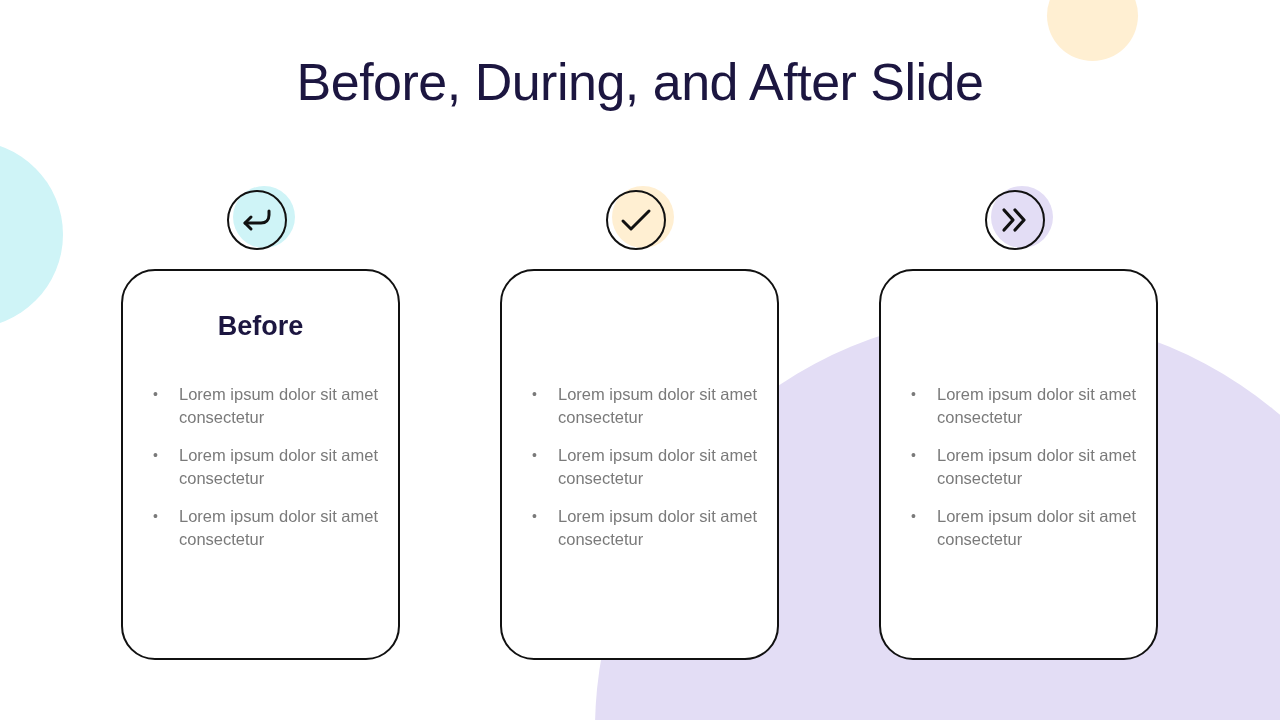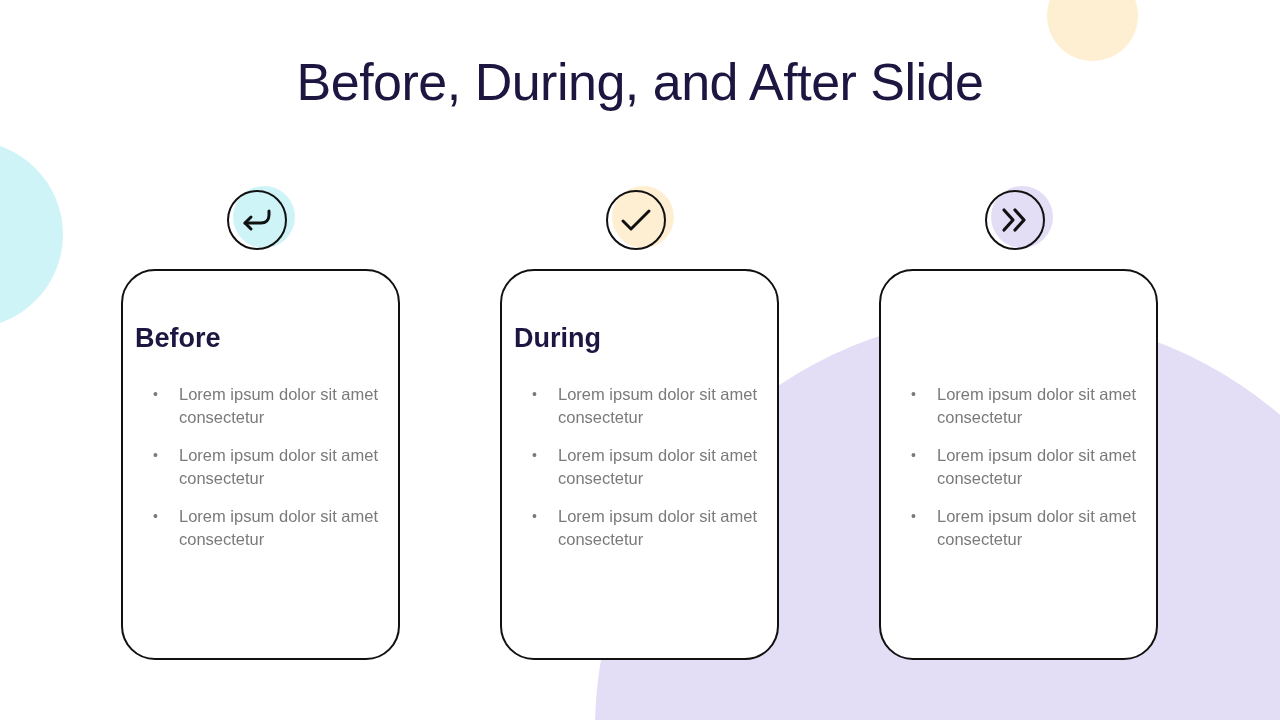--- a/index.html
+++ b/index.html
@@ -7,21 +7,21 @@
   .blob { position:absolute; border-radius:50%; }
   .blob-yellow { left:1047px; top:-30px; width:91px; height:91px; background:#ffefd2; }
   .blob-cyan { left:-124px; top:141px; width:187px; height:187px; background:#cff4f7; }
   .blob-purple { left:595px; top:315px; width:830px; height:830px; background:#e3ddf5; }
   .title { position:absolute; left:0; top:52px; width:1280px; text-align:center; font-size:52px; color:#1c1640; letter-spacing:-0.5px; }
   .icon-wrap { position:absolute; width:66px; height:66px; }
   .icon-bg { position:absolute; left:6px; top:-2px; width:62px; height:62px; border-radius:50%; }
   .icon-ring { position:absolute; left:0; top:2px; width:60px; height:60px; border:2px solid #111; border-radius:50%; box-sizing:border-box; }
   .icon-ring svg { position:absolute; left:10px; top:10px; width:36px; height:36px; }
   .card { position:absolute; top:269px; width:279px; height:391px; border:2px solid #111; border-radius:34px; background:#fff; box-sizing:border-box; }
-  .card h2 { margin:12px; position:absolute; top:40px; left:0; width:100%; font-size:27px; font-weight:bold; color:#1c1640; }
+  .card h2 { margin:0; position:absolute; top:40px; left:0; width:100%; text-align:center; font-size:27px; font-weight:bold; color:#1c1640; }
   .card ul { position:absolute; top:112px; left:30px; width:230px; margin:0; padding:0; list-style:none; }
   .card li { position:relative; padding-left:26px; font-size:16.5px; line-height:22.5px; color:#7a7a7a; margin-bottom:16px; }
   .card li .bullet { position:absolute; left:0; top:0; color:#7a7a7a; font-size:14px; }
 </style>
 </head>
 <body>
 
 <div class="blob blob-yellow"></div>
 <div class="blob blob-cyan"></div>
 <div class="blob blob-purple"></div>
@@ -60,21 +60,20 @@
 <div class="card" style="left:121px;">
   <h2>Before</h2>
   <ul>
     <li><span class="bullet">•</span><span>Lorem ipsum dolor sit amet consectetur</span></li>
     <li><span class="bullet">•</span><span>Lorem ipsum dolor sit amet consectetur</span></li>
     <li><span class="bullet">•</span><span>Lorem ipsum dolor sit amet consectetur</span></li>
   </ul>
 </div>
 
 <div class="card" style="left:500px;">
-  <h2>During</h2>
   <ul>
     <li><span class="bullet">•</span><span>Lorem ipsum dolor sit amet consectetur</span></li>
     <li><span class="bullet">•</span><span>Lorem ipsum dolor sit amet consectetur</span></li>
     <li><span class="bullet">•</span><span>Lorem ipsum dolor sit amet consectetur</span></li>
   </ul>
 </div>
 
 <div class="card" style="left:879px;">
   <ul>
     <li><span class="bullet">•</span><span>Lorem ipsum dolor sit amet consectetur</span></li>

